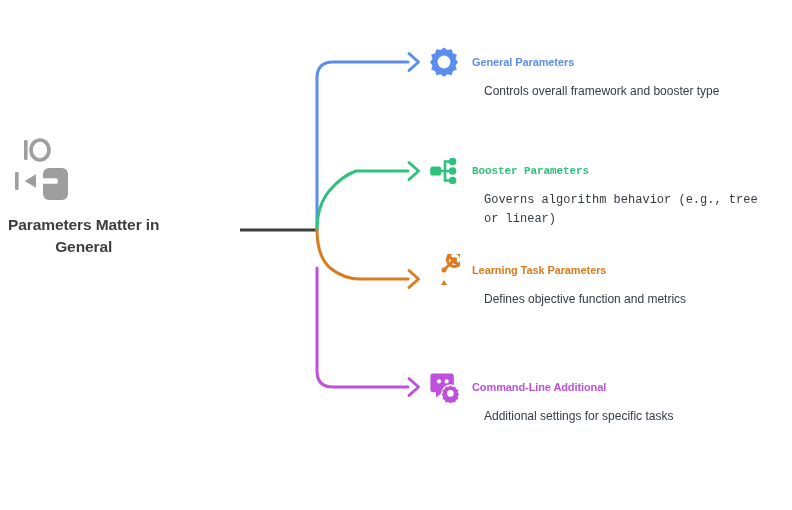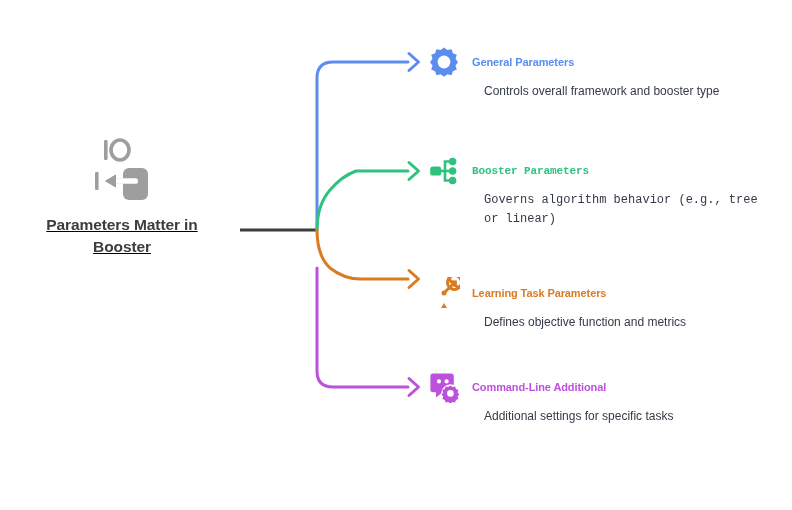--- a/index.html
+++ b/index.html
@@ -25,22 +25,21 @@
   }
 
   
   .root-node {
     position: absolute;
     left: 8px;
     top: 138px;
     width: 228px;
     display: flex;
     flex-direction: column;
-    align-items: center;
-    text-decoration: underline;
+    align-items: flex-start;
   }
   .root-icon {
     width: 68px;
     height: 62px;
     display: block;
   }
   .root-label {
     margin-top: 14px;
     font-size: 15.5px;
     font-weight: bold;
@@ -87,21 +86,21 @@
     margin-left: 56px;
     margin-top: 2px;
     font-size: 12px;
     color: #343a47;
     line-height: 1.55;
     max-width: 290px;
   }
 
   .b1 { top: 46px; }
   .b2 { top: 155px; font-family: Liberation Mono, monospace; }
-  .b3 { top: 277px; }
+  .b3 { top: 254px; }
   .b4 { top: 371px; }
 </style>
 </head>
 <body>
 
 <div id="canvas">
 
   <div class="root-node">
     <svg class="root-icon" viewBox="0 0 68 62">
 
@@ -110,21 +109,21 @@
 
       <rect x="7" y="34" width="3.6" height="18" rx="1.2" fill="#9e9e9e"></rect>
       <path d="M17 43 L28 36.4 L28 49.6 Z" fill="#9e9e9e"></path>
       <rect x="26" y="40.6" width="22" height="4.8" rx="2.2" fill="#9e9e9e"></rect>
       <path d="M41 30 h13 a6 6 0 0 1 6 6 v20 a6 6 0 0 1 -6 6 h-13 a6 6 0 0 1 -6 -6 v-20 a6 6 0 0 1 6 -6 z" fill="#9e9e9e"></path>
       <rect x="26" y="40.2" width="24" height="5.6" rx="2.6" fill="#ffffff"></rect>
       <path d="M17 43 L28 36.4 L28 49.6 Z" fill="#9e9e9e"></path>
     </svg>
     <div class="root-label">
       <div>Parameters Matter in</div>
-      <div>Booster</div>
+      <div>General</div>
     </div>
   </div>
 
   <svg class="conn-layer" viewBox="0 0 792 510">
 
     <line x1="240" y1="230" x2="317" y2="230" stroke="#3d3d3d" stroke-width="3.2"></line>
 
     <path d="M317 230 C317 230 317 226 317 222 L317 78 Q317 62 333 62 L408 62" fill="none" stroke="#5b8def" stroke-width="3" stroke-linecap="round"></path>
     <path d="M409 53.5 L418.5 62 L409 70.5" fill="none" stroke="#5b8def" stroke-width="3" stroke-linecap="round" stroke-linejoin="round"></path>
 

